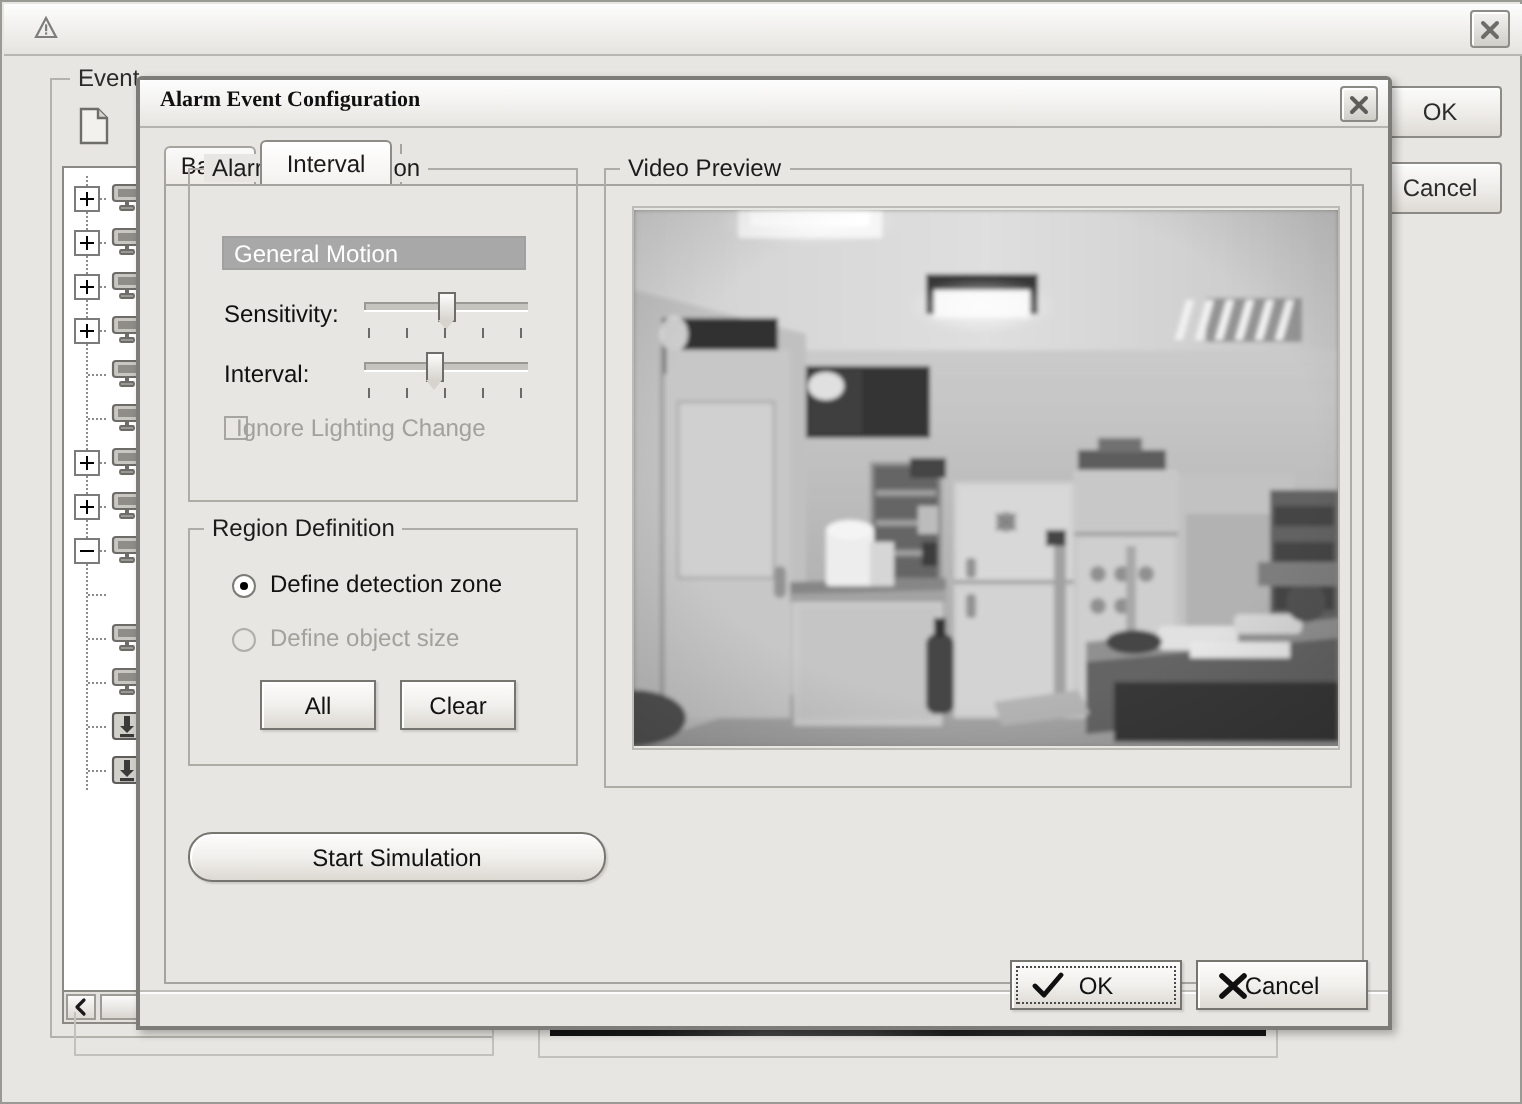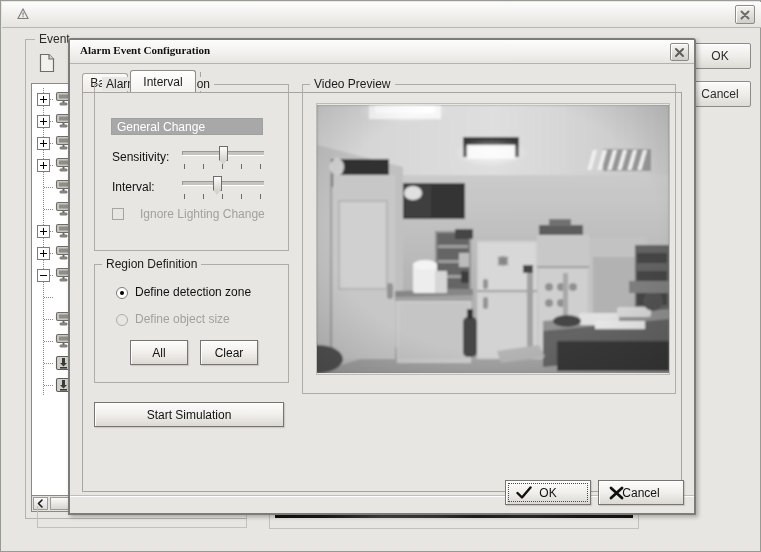--- a/index.html
+++ b/index.html
@@ -230,21 +230,21 @@
     border-top:5px solid #d7d4ce;
   }
   .slider-ticks{position:absolute;left:0;top:19px;width:82px;height:5px;}
   .slider-ticks i{position:absolute;top:0;width:1px;height:5px;background:#6a6a6a;}
 
   #chk-ignore-wrap{position:absolute;left:42px;top:167px;}
   #chk-ignore-box{
     position:absolute;left:0;top:1px;width:12px;height:12px;
     background:#e8e6e2;border:1px solid #a7a5a0;box-sizing:border-box;
   }
-  #chk-ignore-label{position:absolute;left:28px;top:0;color:#a3a19c;font-size:12px;white-space:nowrap;}
+  #chk-ignore-label{position:absolute;left:6px;top:0;color:#a3a19c;font-size:12px;white-space:nowrap;}
 
   .radio-wrap{position:absolute;left:46px;}
   .radio-outer{
     position:absolute;left:0;top:2px;width:12px;height:12px;border-radius:50%;
     background:#ffffff;border:1px solid #7d7b76;box-sizing:border-box;
   }
   .radio-outer.disabled{background:#e8e6e2;border-color:#b0aea9;}
   .radio-dot{position:absolute;left:3px;top:3px;width:4px;height:4px;border-radius:50%;background:#000;}
   .radio-label{position:absolute;left:19px;top:0;font-size:12px;color:#111;white-space:nowrap;}
   .radio-label.disabled{color:#a3a19c;}
@@ -254,21 +254,21 @@
   .pushbtn{
     background:linear-gradient(to bottom,#fcfcfb 0%,#f2f0ed 48%,#dcd9d3 100%);
     border:1px solid #77756f;
     box-sizing:border-box;
     font-size:12px;color:#121212;
     display:flex;align-items:center;justify-content:center;
     box-shadow:inset 1px 1px 0 #ffffff, 1px 1px 1px rgba(0,0,0,.12);
   }
   #btn-all{position:absolute;left:60px;top:300px;width:58px;height:25px;}
   #btn-clear{position:absolute;left:130px;top:300px;width:58px;height:25px;}
-  #btn-start-sim{position:absolute;left:24px;top:362px;width:190px;height:25px;}
+  #btn-start-sim{position:absolute;left:24px;top:376px;width:209px;height:25px;border-radius:12px;}
 
   
   #video-inner{
     position:absolute;left:13px;top:18px;width:354px;height:272px;
     border:1px solid #bdbbb6;box-sizing:border-box;background:#e8e6e2;
     display:flex;align-items:center;justify-content:center;
   }
   #video-frame{
     position:relative;width:352px;height:268px;overflow:hidden;background:#8d8d8d;
   }
@@ -522,21 +522,21 @@
       <div class="tab" id="tab-basic">Basic</div>
       <div class="tab" id="tab-advanced">Interval</div>
       <div id="tab-divider"></div>
     </div>
 
     <div id="tabpage"></div>
 
     <div class="groupbox" id="grp-alarm"></div>
     <div class="group-label" id="lbl-alarm">Alarm Event Option</div>
 
-    <div class="readonly-field" id="fld-motion">General Change</div>
+    <div class="readonly-field" id="fld-motion">General Motion</div>
 
     <div class="slider-label" id="lbl-sensitivity">Sensitivity:</div>
     <div class="slider" id="sld-sensitivity">
       <div class="slider-track"></div>
       <div class="slider-thumb" style="left:37px"></div>
       <div class="slider-ticks">
         <i style="left:2px"></i>
           <i style="left:21px"></i>
           <i style="left:40px"></i>
           <i style="left:59px"></i>

